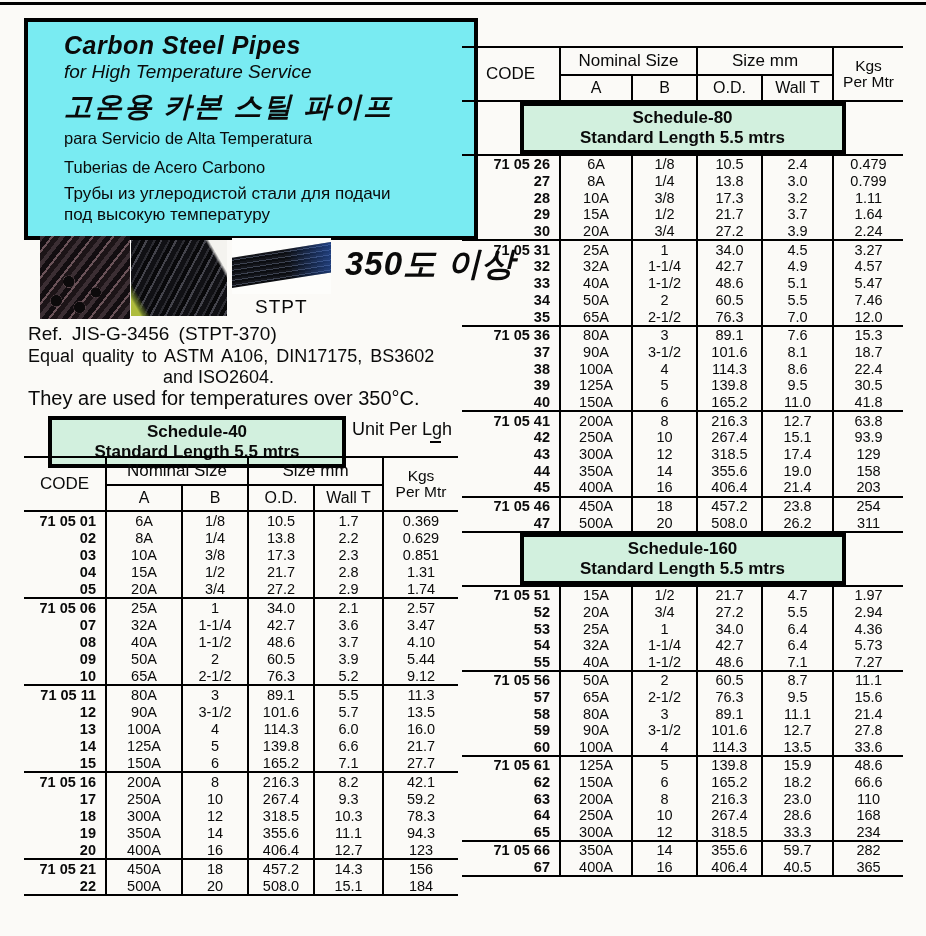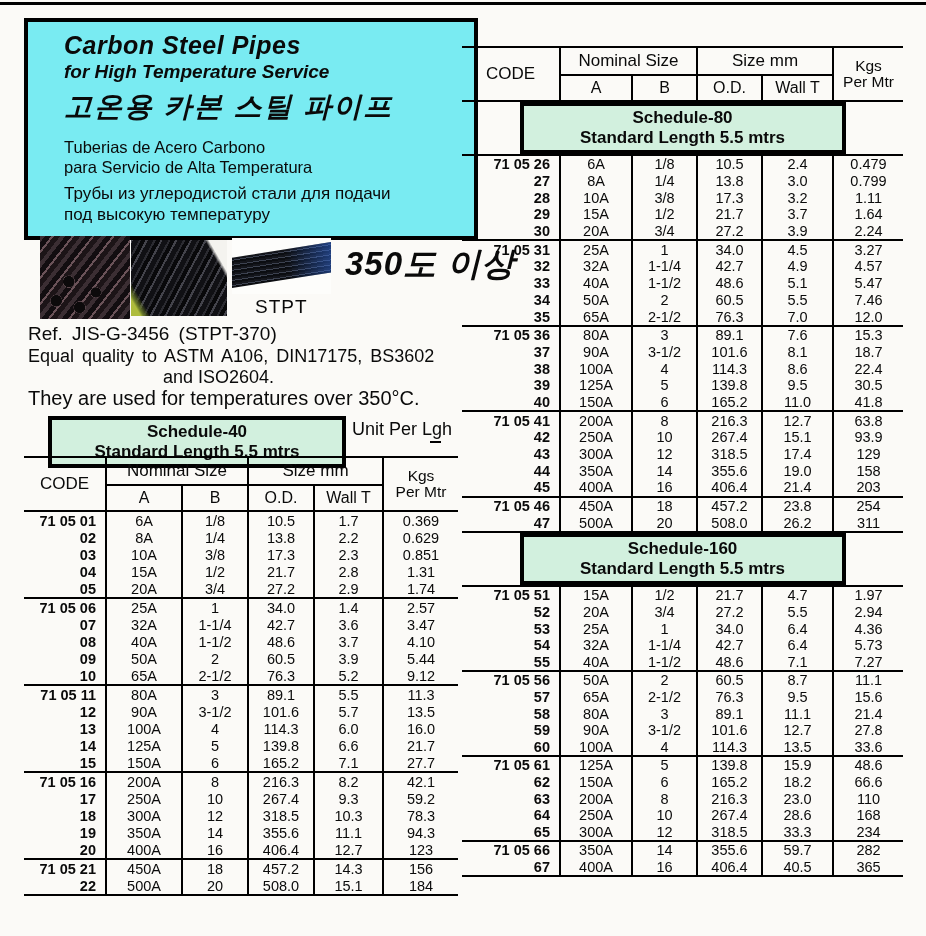--- a/index.html
+++ b/index.html
@@ -13,21 +13,21 @@
   
   .top-edge{left:0;top:2px;width:926px;height:3px;background:#000;}
   
   .header-box{
     left:24px;top:18px;width:410px;height:205px;
     background:var(--cyan,#79ebf2);
     border:4px solid #000;
     padding:9px 0 0 36px;
   }
   .t-en1{font-size:25px;font-weight:bold;font-style:italic;line-height:29px;letter-spacing:.5px;}
-  .t-en2{font-size:19px;font-weight:bold;font-style:italic;line-height:23px;}
+  .t-en2{font-size:19px;font-weight:normal;font-style:italic;line-height:23px;}
   .t-ko{font-size:28px;font-weight:bold;font-style:italic;line-height:42px;letter-spacing:2px;margin-top:3px;}
   .t-es{font-size:16.5px;line-height:20px;}
   .t-es.first{margin-top:9px;}
   .t-cjk{font-size:15px;font-weight:bold;line-height:23px;letter-spacing:1px;}
   .t-ru{font-size:17px;line-height:21px;}
   .t-ru.first{margin-top:6px;}
   
   .photo{position:absolute;overflow:hidden;}
   .photo1{left:40px;top:236px;width:90px;height:83px;
     background:
@@ -92,22 +92,22 @@
 </style>
 </head>
 <body>
 
 <div class="abs top-edge"></div>
 
 <div class="abs header-box">
   <div class="t-en1">Carbon Steel Pipes</div>
   <div class="t-en2">for High Temperature Service</div>
   <div class="t-ko">고온용 카본 스틸 파이프</div>
+  <div class="t-es">para Servicio de Alta Temperatura</div>
   <div class="t-es first">Tuberias de Acero Carbono</div>
-  <div class="t-es">para Servicio de Alta Temperatura</div>
   <div class="t-ru first">Трубы из углеродистой стали для подачи</div>
   <div class="t-ru">под высокую температуру</div>
 </div>
 
 <div class="photo photo1"></div>
 <div class="photo photo2"></div>
 <div class="photo photo3">
   <div class="bundle"></div>
 </div>
 <div class="abs stpt">STPT</div>
@@ -196,21 +196,21 @@
         <td>2.9</td>
         <td>1.74</td>
       </tr>
     </tbody>
     <tbody class="grp">
       <tr>
         <td class="code">71 05 06</td>
         <td>25A</td>
         <td>1</td>
         <td>34.0</td>
-        <td>1.4</td>
+        <td>2.1</td>
         <td>2.57</td>
       </tr>
       <tr>
         <td class="code">07</td>
         <td>32A</td>
         <td>1-1/4</td>
         <td>42.7</td>
         <td>3.6</td>
         <td>3.47</td>
       </tr>

